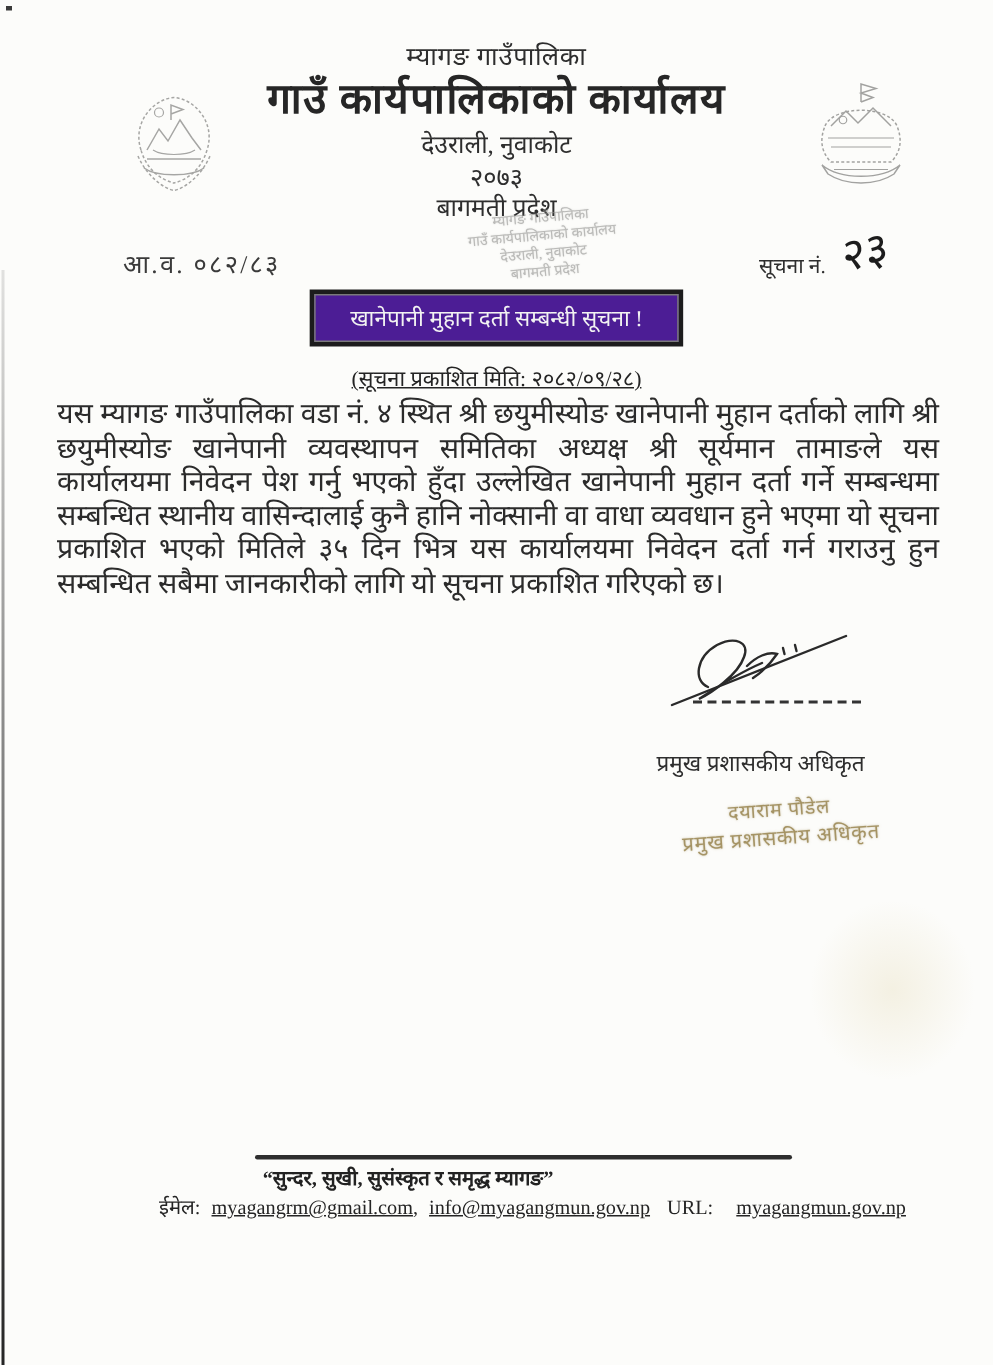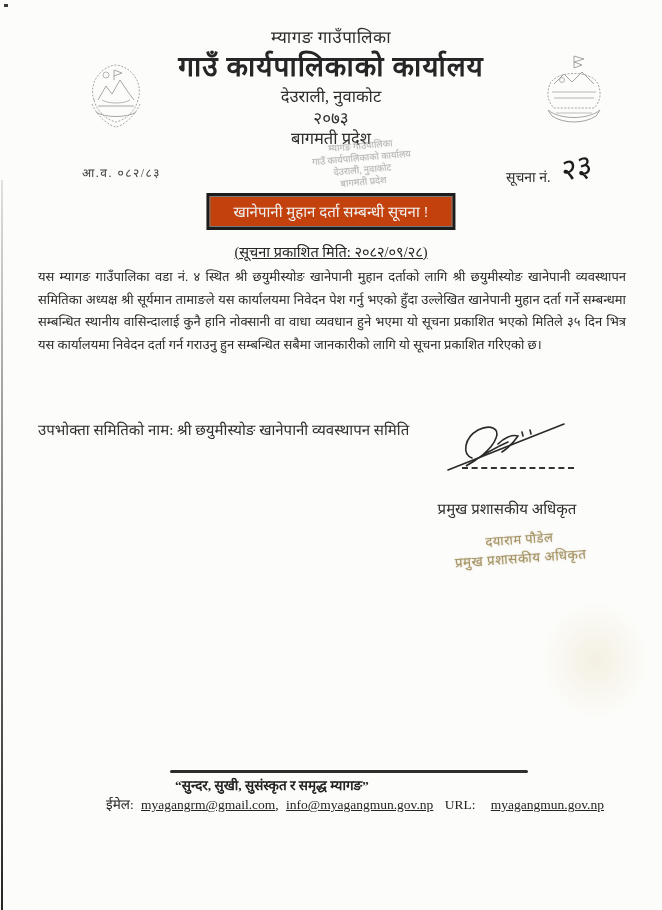--- a/index.html
+++ b/index.html
@@ -32,41 +32,41 @@
   .h-year{font-size:17px;margin-top:2px;}
   .h-prov{font-size:16.5px;margin-top:2px;}
   
   .office-stamp{
     position:absolute;left:287px;top:140px;width:150px;text-align:center;
     transform:rotate(-5deg);
     font-size:9.5px;line-height:12px;color:#8f8f8d;opacity:.6;
     text-shadow:0 0 1px rgba(140,140,135,.6);
   }
   
-  .fiscal{position:absolute;left:82px;top:164px;font-size:12px;letter-spacing:1.5px;color:#3a3a3a;}
+  .fiscal{position:absolute;left:82px;top:164px;font-size:17px;letter-spacing:1.5px;color:#3a3a3a;}
   .notice-no-label{position:absolute;left:506px;top:167px;font-size:14px;}
   .notice-no-value{
     position:absolute;left:561px;top:146px;font-size:30px;color:#1c1c1c;
     transform:rotate(-12deg) skewX(-6deg);font-weight:500;
   }
   
   .title-box{
     position:absolute;left:50%;top:196px;transform:translateX(-50%);
-    background:#c2410c;color:#f2f2f2;
+    background:#4c1d95;color:#f2f2f2;
     border:1px solid #7a7a7a;box-shadow:0 0 0 3px #1c1c1c;
     padding:4px 23px 5px;font-size:15px;white-space:nowrap;
   }
   .pub-date{
     position:absolute;left:0;top:241px;width:662px;text-align:center;
     font-size:14.5px;font-weight:normal;text-decoration:underline;color:#242424;
   }
   
   .body-par{
     position:absolute;left:38px;top:266px;width:588px;
-    font-size:13px;line-height:22.6px;text-align:justify;color:#2b2b2b;
+    font-size:19px;line-height:22.6px;text-align:justify;color:#2b2b2b;
   }
   .line-location{position:absolute;left:38px;top:389px;font-size:15px;}
   .line-location .val{font-weight:bold;text-decoration:underline;}
   .line-committee{position:absolute;left:38px;top:419px;font-size:15px;}
   
   .sig-svg{position:absolute;left:438px;top:418px;}
   .sig-dashes{position:absolute;left:462px;top:467px;width:112px;border-top:2px dashed #333;}
   .sig-name{position:absolute;left:427px;top:477px;width:160px;text-align:center;font-size:14.5px;}
   .sig-title{position:absolute;left:405px;top:498px;width:204px;text-align:center;font-size:15px;}
   .officer-stamp{
@@ -137,24 +137,20 @@
   <div class="fiscal">आ.व. ०८२/८३</div>
   <div class="notice-no-label">सूचना नं.</div>
   <div class="notice-no-value">२३</div>
 
   <div class="title-box">खानेपानी मुहान दर्ता सम्बन्धी सूचना !</div>
 
   <div class="pub-date">(सूचना प्रकाशित मिति: २०८२/०९/२८)</div>
 
   <div class="body-par">यस म्यागङ गाउँपालिका वडा नं. ४ स्थित श्री छयुमीस्योङ खानेपानी मुहान दर्ताको लागि श्री छयुमीस्योङ खानेपानी व्यवस्थापन समितिका अध्यक्ष श्री सूर्यमान तामाङले यस कार्यालयमा निवेदन पेश गर्नु भएको हुँदा उल्लेखित खानेपानी मुहान दर्ता गर्ने सम्बन्धमा सम्बन्धित स्थानीय वासिन्दालाई कुनै हानि नोक्सानी वा वाधा व्यवधान हुने भएमा यो सूचना प्रकाशित भएको मितिले ३५ दिन भित्र यस कार्यालयमा निवेदन दर्ता गर्न गराउनु हुन सम्बन्धित सबैमा जानकारीको लागि यो सूचना प्रकाशित गरिएको छ।</div>
 
-  <div class="line-committee">
-    <span>उपभोक्ता समितिको नाम:</span>
-    <span>श्री छयुमीस्योङ खानेपानी व्यवस्थापन समिति</span>
-  </div>
 
   <svg class="sig-svg" width="134" height="56" viewBox="0 0 134 56">
     <g fill="none" stroke="#2a2a2a" stroke-width="1.6" stroke-linecap="round">
       <path d="M10,52 L126,6"></path>
       <path d="M34,40 C24,36 26,20 40,12 C52,6 62,10 58,20 C54,32 36,44 28,48 C40,40 56,30 70,24"></path>
       <path d="M60,26 C66,20 74,16 80,18 C76,24 70,30 64,34"></path>
       <path d="M84,14 L85,18 M92,12 L93,16"></path>
     </g>
   </svg>
   <div class="sig-dashes"></div>

